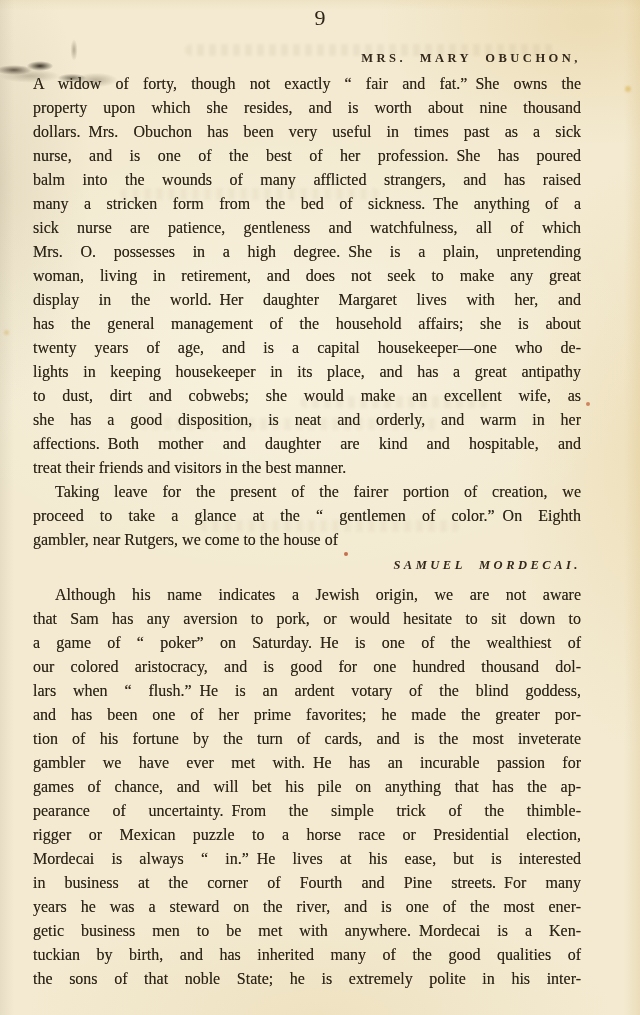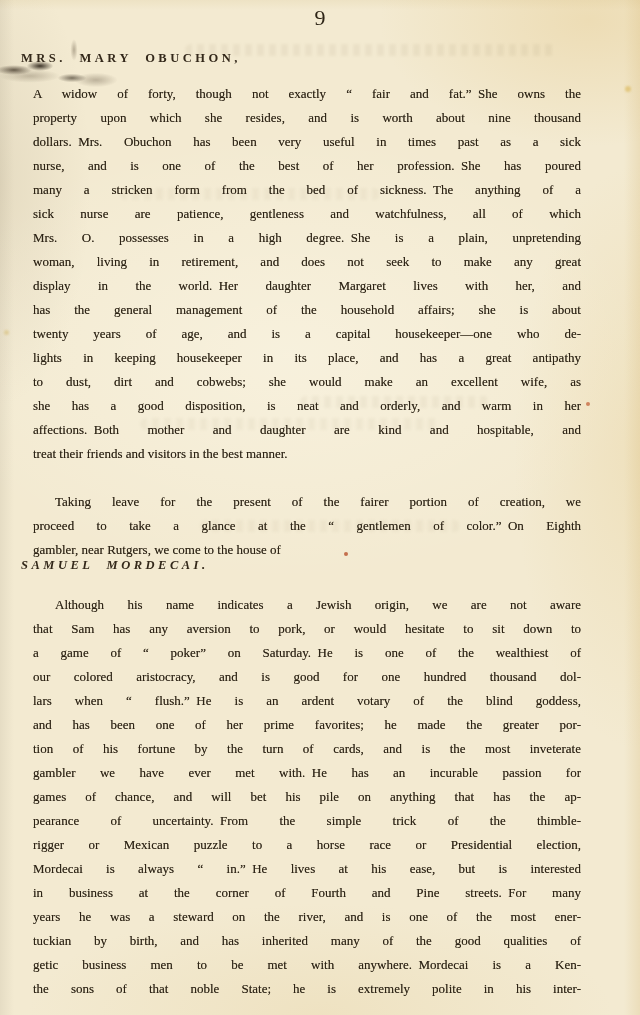--- a/index.html
+++ b/index.html
@@ -19,33 +19,32 @@
       radial-gradient(ellipse 520px 320px at 45% 35%, rgba(255,252,240,0.38), transparent 70%),
       linear-gradient(to right, rgba(110,100,80,0.10), transparent 14px),
       linear-gradient(to left, rgba(205,170,95,0.20), transparent 16px),
       linear-gradient(to bottom, rgba(205,180,115,0.14), transparent 10px);
   }
   .pageno {
     position:absolute; top:6px; left:0; width:640px;
     text-align:center; font-size:22px; line-height:24px;
   }
   .heading {
-    position:absolute; left:21px; width:548px;
-    text-align:left; font-weight:bold;
+    position:absolute; left:33px; width:548px;
+    text-align:right; font-weight:bold;
     font-size:12.5px; line-height:14px;
     letter-spacing:3.5px; word-spacing:7px;
     color:#33281a;
   }
   #heading-obuchon { top:51px; }
   #heading-mordecai { top:558px;font-style:italic; }
   .para {
     position:absolute; left:33px; width:548px;
-    font-size:13px; line-height:24px;
+    font-size:16px; line-height:24px;
     text-shadow:0 0 0.4px rgba(45,36,22,0.55);
-    margin-top:10px;
   }
   #para-obuchon-1 { top:72px; }
   #para-obuchon-2 { top:480px; }
   #para-mordecai-1 { top:583px; }
   .line { text-align:justify; text-align-last:justify; }
   .para.last-left .line:last-child { text-align-last:left; }
   .para.indent .line:first-child { text-indent:22px; }
 
   
   .smudge {
@@ -94,20 +93,21 @@
 
   <div class="pageno">9</div>
 
   <div class="heading" id="heading-obuchon">MRS. MARY OBUCHON,</div>
 
   <div class="para last-left" id="para-obuchon-1">
       <div class="line">A widow of forty, though not exactly “ fair and fat.” She owns the</div>
       <div class="line">property upon which she resides, and is worth about nine thousand</div>
       <div class="line">dollars. Mrs. Obuchon has been very useful in times past as a sick</div>
       <div class="line">nurse, and is one of the best of her profession. She has poured</div>
+      <div class="line">balm into the wounds of many afflicted strangers, and has raised</div>
       <div class="line">many a stricken form from the bed of sickness. The anything of a</div>
       <div class="line">sick nurse are patience, gentleness and watchfulness, all of which</div>
       <div class="line">Mrs. O. possesses in a high degree. She is a plain, unpretending</div>
       <div class="line">woman, living in retirement, and does not seek to make any great</div>
       <div class="line">display in the world. Her daughter Margaret lives with her, and</div>
       <div class="line">has the general management of the household affairs; she is about</div>
       <div class="line">twenty years of age, and is a capital housekeeper—one who de-</div>
       <div class="line">lights in keeping housekeeper in its place, and has a great antipathy</div>
       <div class="line">to dust, dirt and cobwebs; she would make an excellent wife, as</div>
       <div class="line">she has a good disposition, is neat and orderly, and warm in her</div>
@@ -131,18 +131,18 @@
       <div class="line">lars when “ flush.” He is an ardent votary of the blind goddess,</div>
       <div class="line">and has been one of her prime favorites; he made the greater por-</div>
       <div class="line">tion of his fortune by the turn of cards, and is the most inveterate</div>
       <div class="line">gambler we have ever met with. He has an incurable passion for</div>
       <div class="line">games of chance, and will bet his pile on anything that has the ap-</div>
       <div class="line">pearance of uncertainty. From the simple trick of the thimble-</div>
       <div class="line">rigger or Mexican puzzle to a horse race or Presidential election,</div>
       <div class="line">Mordecai is always “ in.” He lives at his ease, but is interested</div>
       <div class="line">in business at the corner of Fourth and Pine streets. For many</div>
       <div class="line">years he was a steward on the river, and is one of the most ener-</div>
+      <div class="line">getic business men to be met with anywhere. Mordecai is a Ken-</div>
       <div class="line">tuckian by birth, and has inherited many of the good qualities of</div>
-      <div class="line">getic business men to be met with anywhere. Mordecai is a Ken-</div>
       <div class="line">the sons of that noble State; he is extremely polite in his inter-</div>
     </div>
 
 </div>
 
 </body></html>

